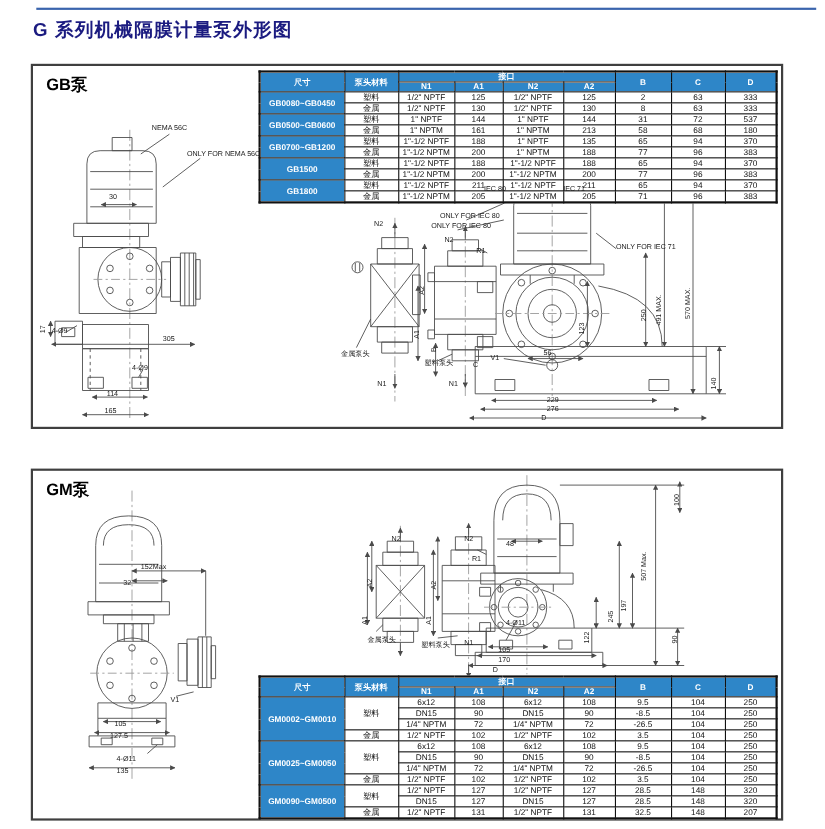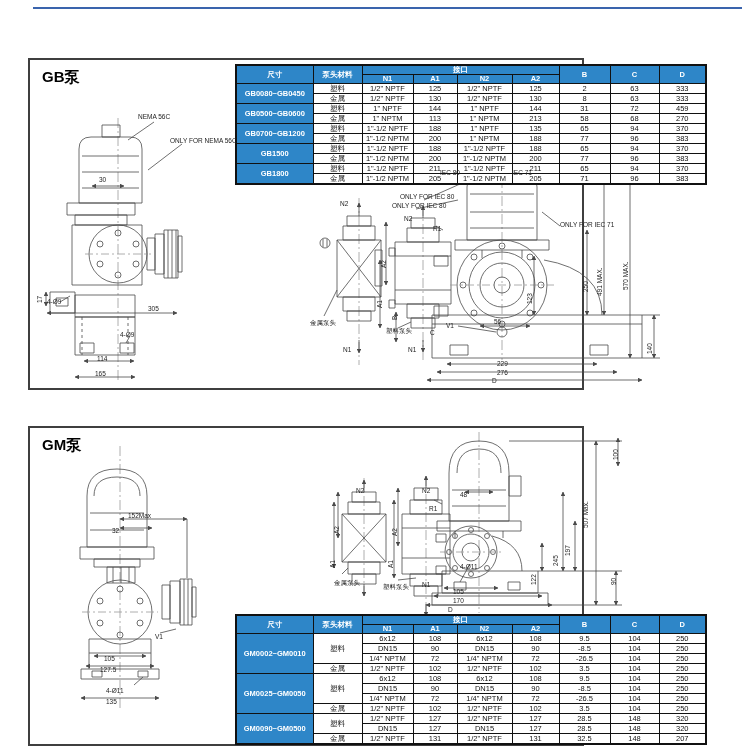--- a/index.html
+++ b/index.html
@@ -1,41 +1,42 @@
 <!DOCTYPE html>
 <html><head>
 <meta charset="utf-8">
 <style>
   html,body{margin:0;padding:0;background:#fff}
   .page{position:relative;width:750px;height:754px;background:#fff;overflow:hidden;
         font-family:"Liberation Sans",sans-serif;color:#111}
   .top-rule{position:absolute;left:33px;top:7px;width:709px;height:2px;background:#3a64ad}
   .page-title{position:absolute;left:30px;top:16px;margin:0;font-size:17px;font-weight:700;
               color:#1b1b80;letter-spacing:1px}
-  .panel{position:absolute;left:28px;width:556px;border:2px solid #3f3f3f;background:#fff;box-sizing:border-box}
+  .panel{position:absolute;left:28px;width:684px;border:2px solid #3f3f3f;background:#fff;box-sizing:border-box}
   .panel-gb{top:58px;height:332px}
   .panel-gm{top:426px;height:320px}
   .panel-title{position:absolute;font-size:15px;font-weight:700;color:#000}
   table.spec{position:absolute;border-collapse:collapse;table-layout:fixed;background:#fff;border:2px solid #111}
   .spec th,.spec td{border:1px solid #111;font-size:7.5px;line-height:9px;text-align:center;
                     padding:0;height:9px;overflow:hidden;white-space:nowrap;font-family:"Liberation Sans",sans-serif}
   .spec thead th{background:#2e86c8;color:#fff;height:8px;line-height:8px;font-weight:700}
   .spec td.size{background:#2e86c8;color:#fff;font-weight:700}
   .spec-gb{left:205px;top:4px;width:470px}   
   .spec-gm{left:205px;top:186px;width:470px} 
   .dim{position:absolute;font-size:6.5px;line-height:7px;color:#222;white-space:nowrap}
   .dim.r{transform:rotate(-90deg);transform-origin:0 0}
   svg.art{position:absolute;left:0;top:0}
   svg.art *{vector-effect:non-scaling-stroke}
 </style>
 </head>
 <body>
 
 <div class="page">
   <div class="top-rule"></div>
+  <h1 class="page-title">G 系列机械隔膜计量泵外形图</h1>
 
   <section class="panel panel-gb">
     <div class="panel-title" style="left:12px;top:8px">GB泵</div>
 
     <svg class="art" width="680" height="328" viewBox="0 0 680 328" stroke="#4a4a4a" stroke-width="0.8" fill="none">
       <defs>
         <marker id="ar1" viewBox="0 0 10 10" refX="9" refY="5" markerWidth="6" markerHeight="6" orient="auto-start-reverse">
           <path d="M0 0 L10 5 L0 10 z" fill="#4a4a4a" stroke="none"></path>
         </marker>
       </defs>
@@ -225,31 +226,31 @@
           </tr>
         <tr>
             <td class="size" rowspan="2">GB0500~GB0600</td>
             <td>塑料</td>
             <td>1" NPTF</td>
             <td>144</td>
             <td>1" NPTF</td>
             <td>144</td>
             <td>31</td>
             <td>72</td>
-            <td>459</td>
+            <td>537</td>
           </tr>
         <tr>
             <td>金属</td>
             <td>1" NPTM</td>
-            <td>113</td>
+            <td>161</td>
             <td>1" NPTM</td>
             <td>213</td>
             <td>58</td>
             <td>68</td>
-            <td>270</td>
+            <td>180</td>
           </tr>
         <tr>
             <td class="size" rowspan="2">GB0700~GB1200</td>
             <td>塑料</td>
             <td>1"-1/2 NPTF</td>
             <td>188</td>
             <td>1" NPTF</td>
             <td>135</td>
             <td>65</td>
             <td>94</td>

